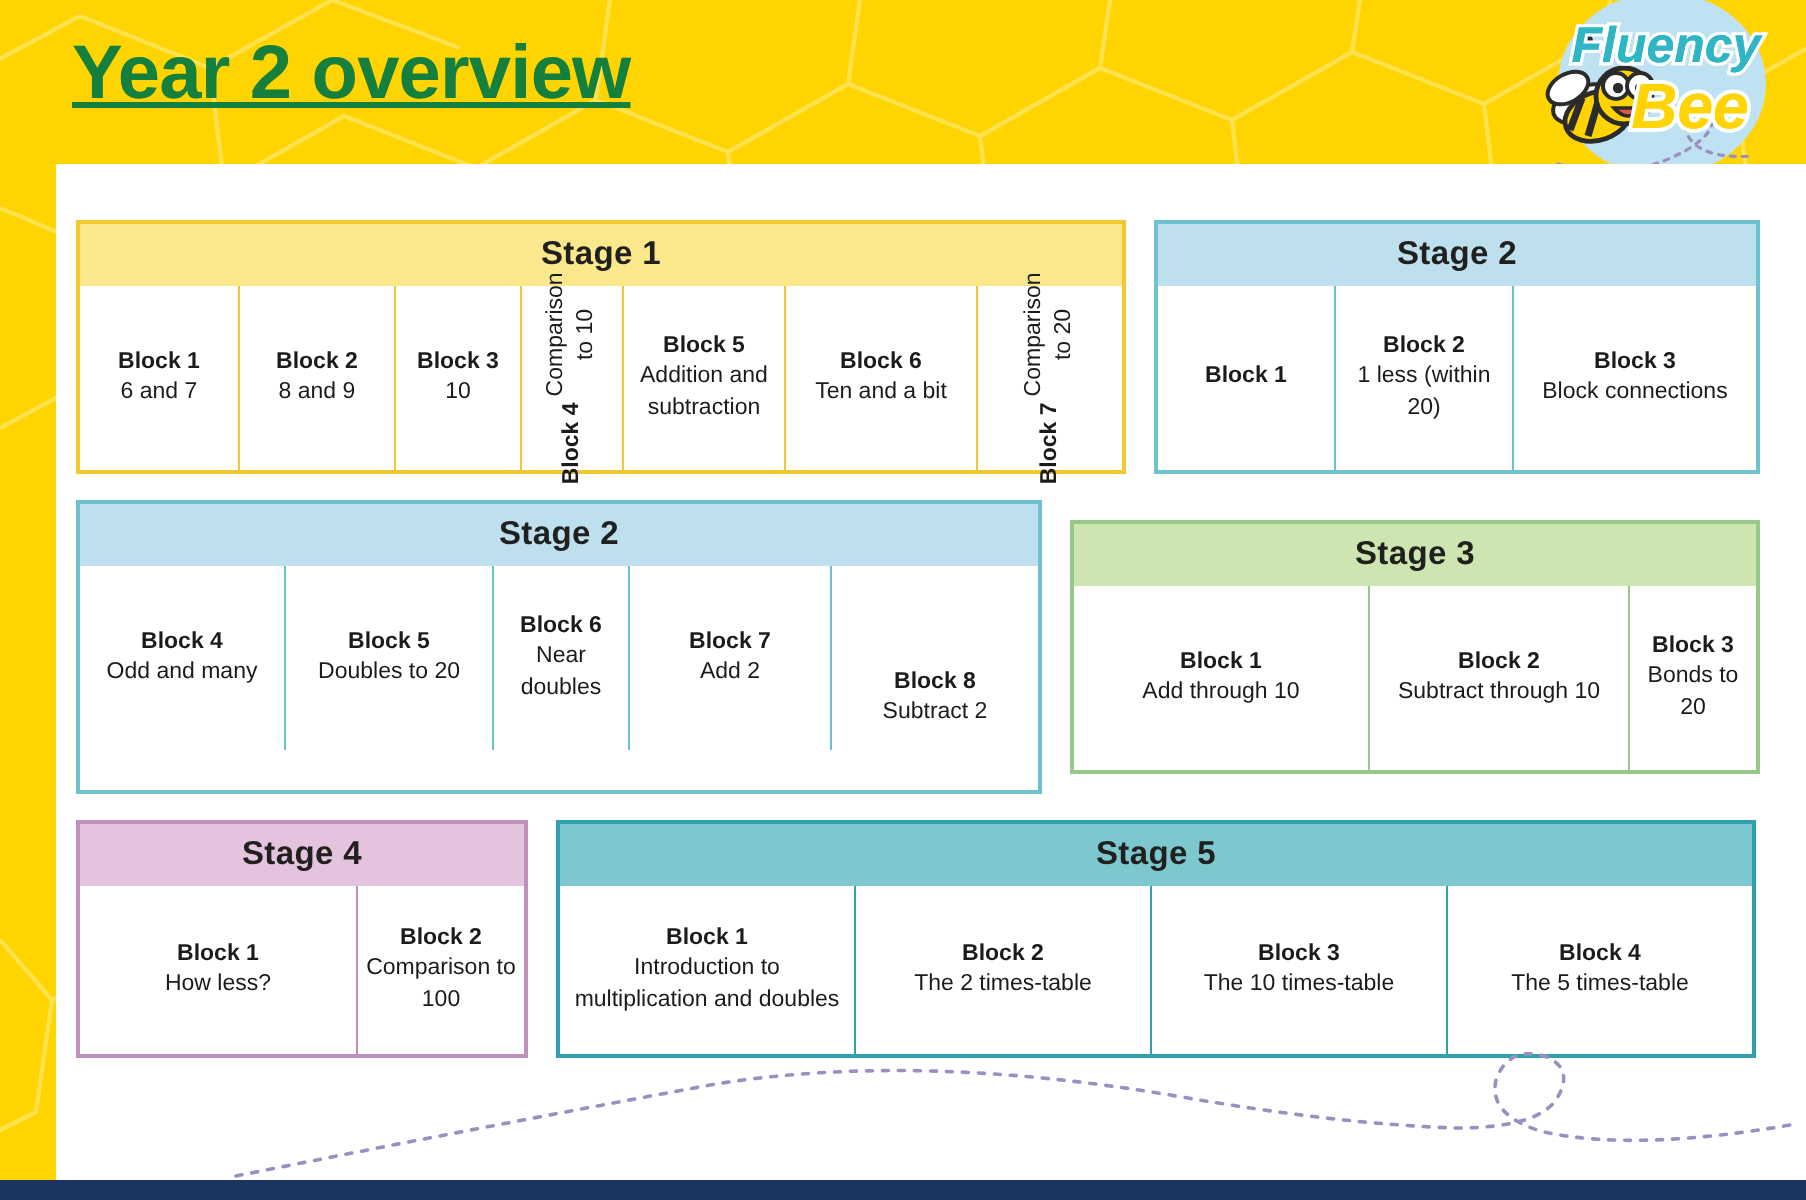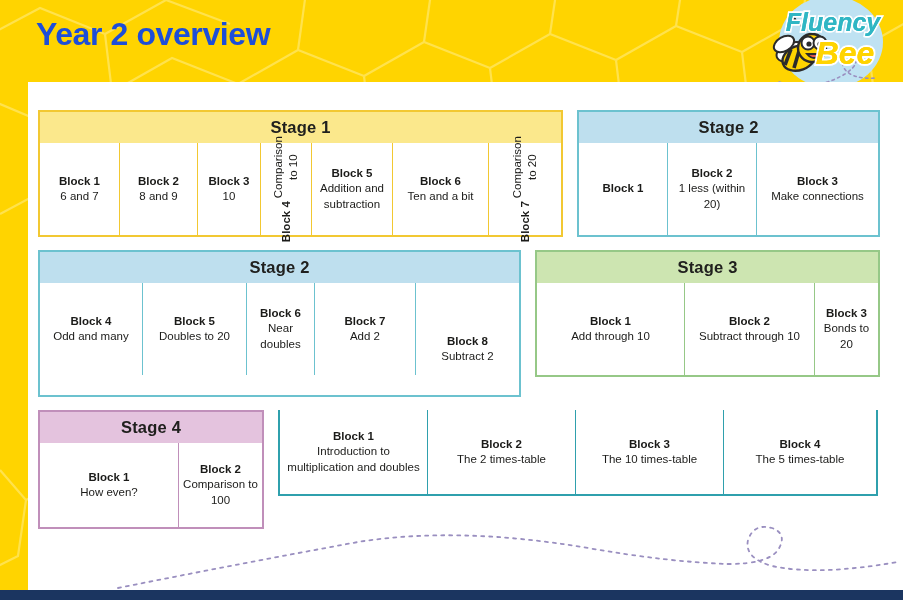--- a/index.html
+++ b/index.html
@@ -31,25 +31,26 @@
   
   #header {
     position: absolute;
     left: 0; top: 0;
     width: 903px; height: 82px;
   }
   #page-title {
     position: absolute;
     left: 36px;
     top: 16px;
-    font-size: 32px;
+    font-size: 38px;
     font-weight: bold;
-    color: #1d4ed8;
+    color: #15803d;
     letter-spacing: -0.4px;
     white-space: nowrap;
+    text-decoration: underline;
   }
 
   
   #logo {
     position: absolute;
     right: 12px;
     top: -4px;
     width: 132px;
     height: 100px;
   }
@@ -84,21 +85,21 @@
 
   
   #rows {
     position: absolute;
     left: 10px;
     top: 28px;
     width: 855px;
   }
   .stage-row {
     display: flex;
-    align-items: flex-start;
+    align-items: center;
     margin-bottom: 13px;
   }
 
   .stage {
     box-sizing: border-box;
     display: flex;
     flex-direction: column;
   }
   .stage-header {
     box-sizing: border-box;
@@ -314,21 +315,21 @@
               </div>
               <div class="block" style="width: 89px; height: 92px;">
                 <div>
                   <div class="block-title">Block 2</div>
                   <div class="block-sub">1 less (within 20)</div>
                 </div>
               </div>
               <div class="block" style="width: 121px; height: 92px;">
                 <div>
                   <div class="block-title">Block 3</div>
-                  <div class="block-sub">Make connections</div>
+                  <div class="block-sub">Block connections</div>
                 </div>
               </div>
             </div>
           </div>
         </div>
         <div class="stage-row">
           <div class="stage theme-blue" style="width: 483px;">
             <div class="stage-header">Stage 2</div>
             <div class="stage-blocks">
               <div class="block" style="width: 103px; height: 92px;">
@@ -388,33 +389,34 @@
             </div>
           </div>
         </div>
         <div class="stage-row">
           <div class="stage theme-pink" style="width: 226px;">
             <div class="stage-header">Stage 4</div>
             <div class="stage-blocks">
               <div class="block" style="width: 139px; height: 84px;">
                 <div>
                   <div class="block-title">Block 1</div>
-                  <div class="block-sub">How even?</div>
+                  <div class="block-sub">How less?</div>
                 </div>
               </div>
               <div class="block" style="width: 83px; height: 84px;">
                 <div>
                   <div class="block-title">Block 2</div>
                   <div class="block-sub">Comparison to 100</div>
                 </div>
               </div>
             </div>
           </div>
           <div class="gap" style="width: 14px;"></div>
           <div class="stage theme-teal" style="width: 600px;">
+            <div class="stage-header">Stage 5</div>
             <div class="stage-blocks">
               <div class="block" style="width: 148px; height: 84px;">
                 <div>
                   <div class="block-title">Block 1</div>
                   <div class="block-sub">Introduction to multiplication and doubles</div>
                 </div>
               </div>
               <div class="block" style="width: 148px; height: 84px;">
                 <div>
                   <div class="block-title">Block 2</div>

